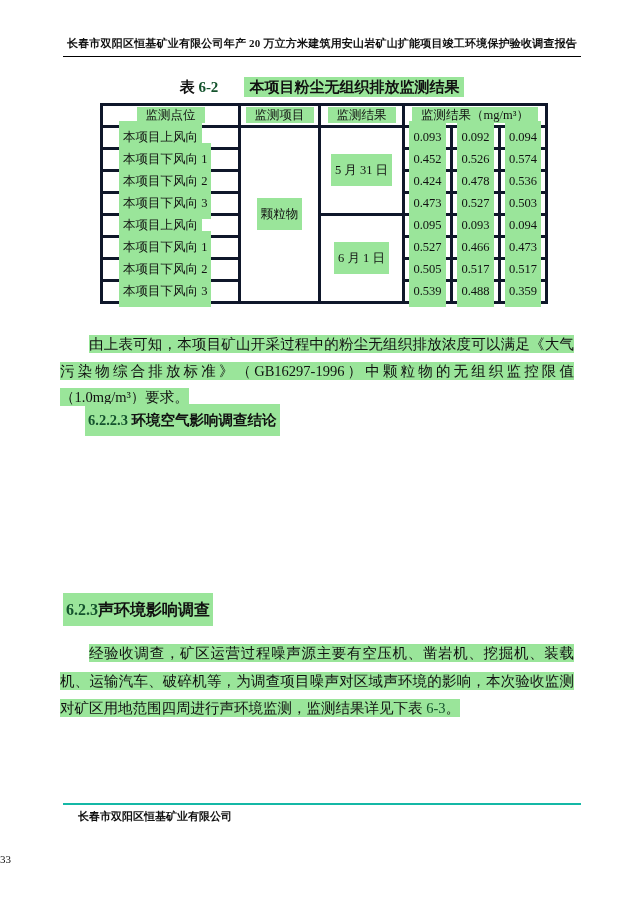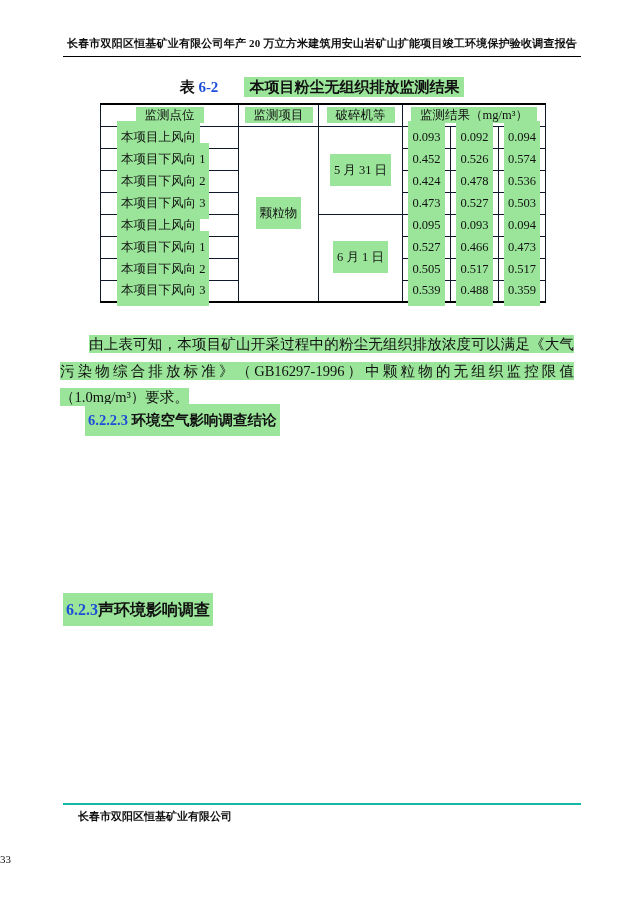--- a/index.html
+++ b/index.html
@@ -6,21 +6,21 @@
   html,body { background:#ffffff; }
   .page {
     position:relative;
     width:644px; height:904px;
     background:#ffffff;
     font-family:"Liberation Serif","DejaVu Serif",serif;
     color:#111;
     overflow:hidden;
   }
   .hl { background:#9ae59a; }
-  .blue { color:#1d4ed8; }
+  .blue { color:#14532d; }
 
   .running-header {
     position:absolute; top:36px; left:63px; width:518px;
     text-align:center; font-size:11px; font-weight:bold;
     padding-bottom:5px; border-bottom:1.5px solid #000;
     letter-spacing:0.2px; white-space:nowrap;
   }
 
   .caption {
     position:absolute; top:78px; left:63px; width:518px;
@@ -31,21 +31,21 @@
 
   table.monitor {
     position:absolute; top:103px; left:100px;
     border-collapse:collapse;
     border:1px solid #000;
     border-top-width:2.5px; border-bottom-width:2.5px;
     font-size:12.5px;
     table-layout:fixed;
   }
   table.monitor th, table.monitor td {
-    border:1px solid #0f172a;
+    border:3px solid #0f172a;
     height:22px; text-align:center; vertical-align:middle;
     font-weight:normal; padding:0;
   }
   table.monitor td.point { text-align:left; padding-left:16px; }
   table.monitor .hl { padding:9px 4px; }
   table.monitor th .hl { padding:1px 9px; }
 
   .para {
     position:absolute; left:60px; width:514px;
     font-size:14.5px; line-height:26.5px;
@@ -96,21 +96,21 @@
         <col style="width:80px">
         <col style="width:84px">
       <col style="width:48px">
         <col style="width:48px">
         <col style="width:47px">
     </colgroup>
     <tbody>
       <tr>
         <th><span class="hl">监测点位</span></th>
         <th><span class="hl">监测项目</span></th>
-        <th><span class="hl">破碎机等</span></th>
+        <th><span class="hl">监测结果</span></th>
         <th colspan="3"><span class="hl">监测结果（mg/m³）</span></th>
       </tr>
 
       <tr>
         <td class="point"><span class="hl">本项目上风向</span></td>
         <td rowspan="8"><span class="hl">颗粒物</span></td>
         <td rowspan="4"><span class="hl">5 月 31 日</span></td>
         <td><span class="hl">0.093</span></td>
         <td><span class="hl">0.092</span></td>
         <td><span class="hl">0.094</span></td>
@@ -168,19 +168,22 @@
 
   <h4 class="heading-sub">
     <span class="hl"><span class="blue">6.2.2.3 </span><span>环境空气影响调查结论</span></span>
   </h4>
 
 
   <h3 class="heading-main">
     <span class="hl"><span class="blue">6.2.3</span><span>声环境影响调查</span></span>
   </h3>
 
+  <p class="para" id="para3">
+    <span class="hl"><span>经验收调查，矿区运营过程噪声源主要有空压机、凿岩机、挖掘机、装载机、运输汽车、破碎机等，为调查项目噪声对区域声环境的影响，本次验收监测对矿区用地范围四周进行声环境监测，监测结果详见下表 </span><span class="blue">6-3</span><span>。</span></span>
+  </p>
 
   <div class="footer">
     <span>长春市双阳区恒基矿业有限公司</span>
   </div>
   <div class="page-number">33</div>
 
 </div>
 
 </body></html>

